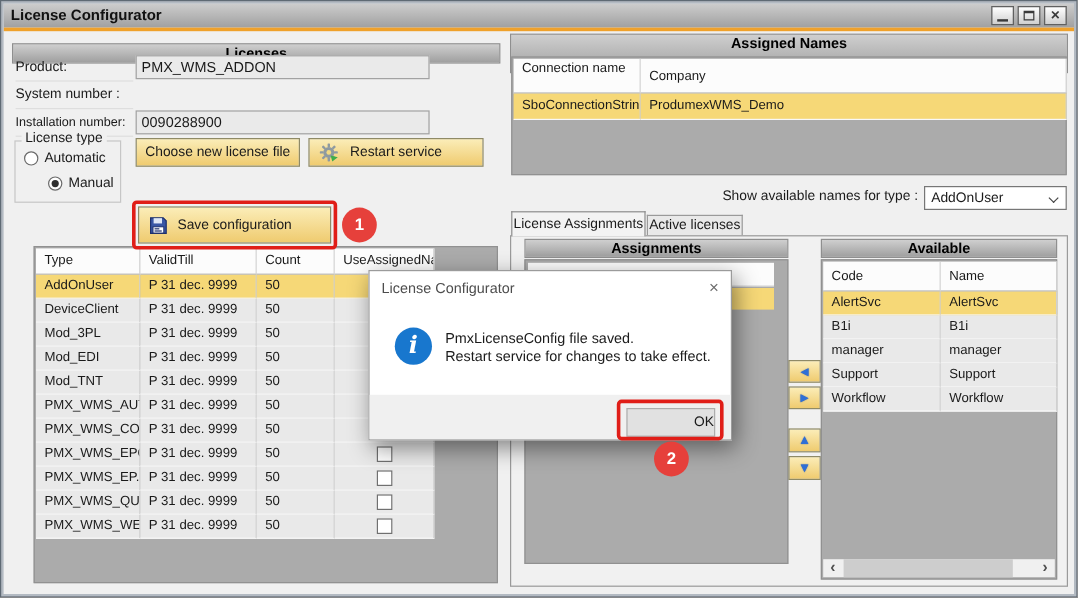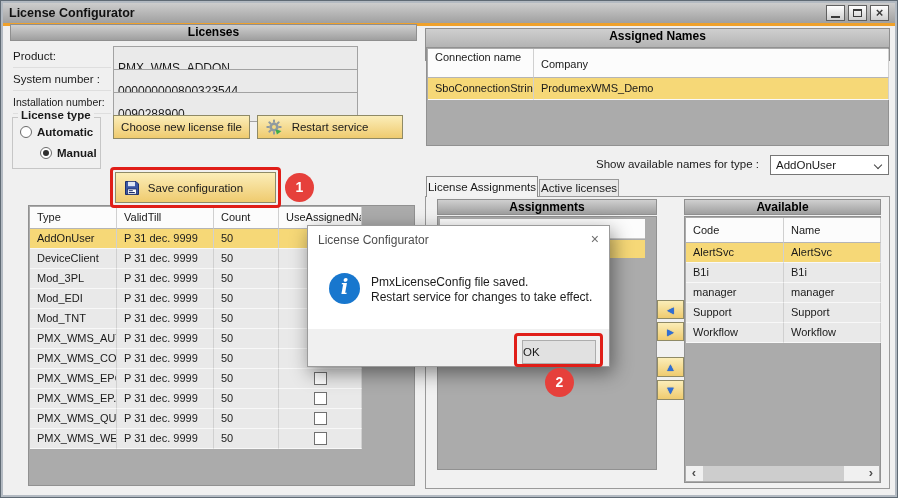--- a/index.html
+++ b/index.html
@@ -18,21 +18,21 @@
   .glyph-min { width:9px; height:9px; border-bottom:2px solid #3a3a3a; }
   .glyph-max { width:9px; height:8px; border:1px solid #3a3a3a; border-top:2px solid #3a3a3a; }
   .glyph-close { font-size:13px; font-weight:bold; color:#3a3a3a; line-height:12px; }
   .accent { left:3px; top:23px; width:892px; height:3px; background:#efa12b; }
 
   
   .ghdr { background:linear-gradient(#cfcfcf,#9f9f9f); border:1px solid #8f8f8f; font-size:12px; font-weight:bold; color:#000; text-align:center; line-height:15px; }
 
   
   .flabel { font-size:11.5px; color:#1a1a1a; border-bottom:1px solid #dedede; padding-top:3px; height:21px; }
-  .finput { background:#eaeaea; border:1px solid #a2a2a2; font-size:12px; color:#1a1a1a; padding:14px 4px; height:20px; line-height:15px; }
+  .finput { background:#eaeaea; border:1px solid #a2a2a2; font-size:12px; color:#1a1a1a; padding:2px 4px; height:20px; line-height:15px; }
 
   
   .groupbox { border:1px solid #c6c6c6; }
   .gb-label { position:absolute; top:-9px; left:5px; background:#f0f0f0; padding:0 3px; font-size:11.5px; color:#1a1a1a; }
   .radio-row { position:absolute; left:7px; display:flex; align-items:center; }
   .radio { width:12px; height:12px; border:1px solid #6a6a6a; border-radius:50%; background:#fff; margin-right:5px; position:relative; }
   .radio.on::after { content:""; position:absolute; left:2px; top:2px; width:6px; height:6px; border-radius:50%; background:#2f2f2f; }
   .radio-row span.rl { font-size:11.5px; color:#1a1a1a; }
 
   
@@ -79,21 +79,21 @@
   .harrow { position:absolute; top:0; width:16px; height:15px; color:#4f4f4f; font-size:13px; font-weight:bold; text-align:center; line-height:14px; }
   .hthumb { position:absolute; left:17px; top:0; width:141px; height:15px; background:#cdcdcd; }
 
   
   .dialog { left:307px; top:225px; width:303px; height:142px; background:#fff; border:1px solid #9b9b9b; box-shadow:3px 6px 18px rgba(0,0,0,.45); z-index:40; }
   .dlg-title { position:absolute; left:10px; top:7px; font-size:12px; color:#4d4d4d; }
   .dlg-close { position:absolute; right:10px; top:5px; font-size:14px; color:#6e6e6e; }
   .dlg-icon { position:absolute; left:21px; top:47px; width:31px; height:31px; border-radius:50%; background:#1877ce; color:#fff; font-family:"DejaVu Serif", serif; font-style:italic; font-weight:bold; font-size:20px; text-align:center; line-height:29px; }
   .dlg-msg { position:absolute; left:63px; top:49px; font-size:12px; color:#1b1b1b; line-height:15px; }
   .dlg-footer { position:absolute; left:0; right:0; bottom:0; height:37px; background:#f0f0f0; }
-  .okbtn { position:absolute; left:214px; top:114px; width:74px; height:24px; background:#e1e1e1; border:1px solid #adadad; font-size:11.5px; color:#1a1a1a; text-align:left; line-height:22px; }
+  .okbtn { position:absolute; left:214px; top:114px; width:74px; height:24px; background:#e1e1e1; border:1px solid #adadad; font-size:11.5px; color:#1a1a1a; text-align:right; line-height:22px; }
 
   
   .redrect { border:3px solid #e01e18; border-radius:4px; z-index:50; }
   .ann { width:29px; height:29px; border-radius:50%; background:#e6403b; color:#fff; font-size:14px; font-weight:bold; text-align:center; line-height:29px; z-index:55; }
 </style>
 </head>
 <body>
 
 <div class="window">
 
@@ -106,32 +106,31 @@
       <div class="wbtn">
           <span class="glyph-max"></span>
         </div>
       <div class="wbtn">
           <span class="glyph-close">×</span>
         </div>
     </div>
   </div>
   <div class="abs accent"></div>
 
-  <div class="abs ghdr" style="left:10px;top:24px;width:407px;height:17px;">Licenses</div>
+  <div class="abs ghdr" style="left:10px;top:36px;width:407px;height:17px;">Licenses</div>
 
   <div class="abs flabel" style="left:13px;top:47px;width:98px;">Product:</div>
   <div class="abs finput" style="left:113px;top:46px;width:245px;">PMX_WMS_ADDON</div>
 
   <div class="abs flabel" style="left:13px;top:70px;width:98px;">System number :</div>
-  <div class="abs finput" style="left:113px;top:69px;width:245px;">000000000800323544</div>
 
   <div class="abs flabel" style="left:13px;top:93px;width:98px;font-size:10.5px;">Installation number:</div>
   <div class="abs finput" style="left:113px;top:92px;width:245px;">0090288900</div>
 
-  <div class="abs groupbox" style="left:12px;top:117px;width:89px;height:52px;font-weight:bold;">
+  <div class="abs groupbox" style="left:12px;top:117px;width:89px;height:52px;">
     <span class="gb-label">License type</span>
     <div class="radio-row" style="top:8px;">
       <span class="radio"></span>
       <span class="rl">Automatic</span>
     </div>
     <div class="radio-row" style="top:29px;margin-left:20px;">
       <span class="radio on"></span>
       <span class="rl">Manual</span>
     </div>
   </div>
@@ -277,21 +276,21 @@
         <div class="gc cn1">Connection name</div>
         <div class="gc cn2" style="line-height:26px;">Company</div>
       </div>
       <div class="grow cnrow sel">
         <div class="gc cn1">SboConnectionString</div>
         <div class="gc cn2">ProdumexWMS_Demo</div>
       </div>
     </div>
   </div>
 
-  <div class="abs" style="left:590px;top:158px;width:175px;text-align:center;font-size:11.5px;color:#1a1a1a;">Show available names for type :</div>
+  <div class="abs" style="left:590px;top:158px;width:175px;text-align:right;font-size:11.5px;color:#1a1a1a;">Show available names for type :</div>
   <div class="abs combo" style="left:770px;top:155px;width:119px;height:20px;">
     <span>AddOnUser</span>
     <span class="chev"></span>
   </div>
 
   <div class="abs tab active" style="left:426px;top:176px;width:112px;height:21px;line-height:20px;">License Assignments</div>
   <div class="abs tab inactive" style="left:539px;top:179px;width:80px;height:18px;line-height:17px;">Active licenses</div>
   <div class="abs tabpanel" style="left:425px;top:196px;width:465px;height:293px;"></div>
 
   <div class="abs ghdr" style="left:437px;top:199px;width:220px;height:16px;line-height:14px;">Assignments</div>

